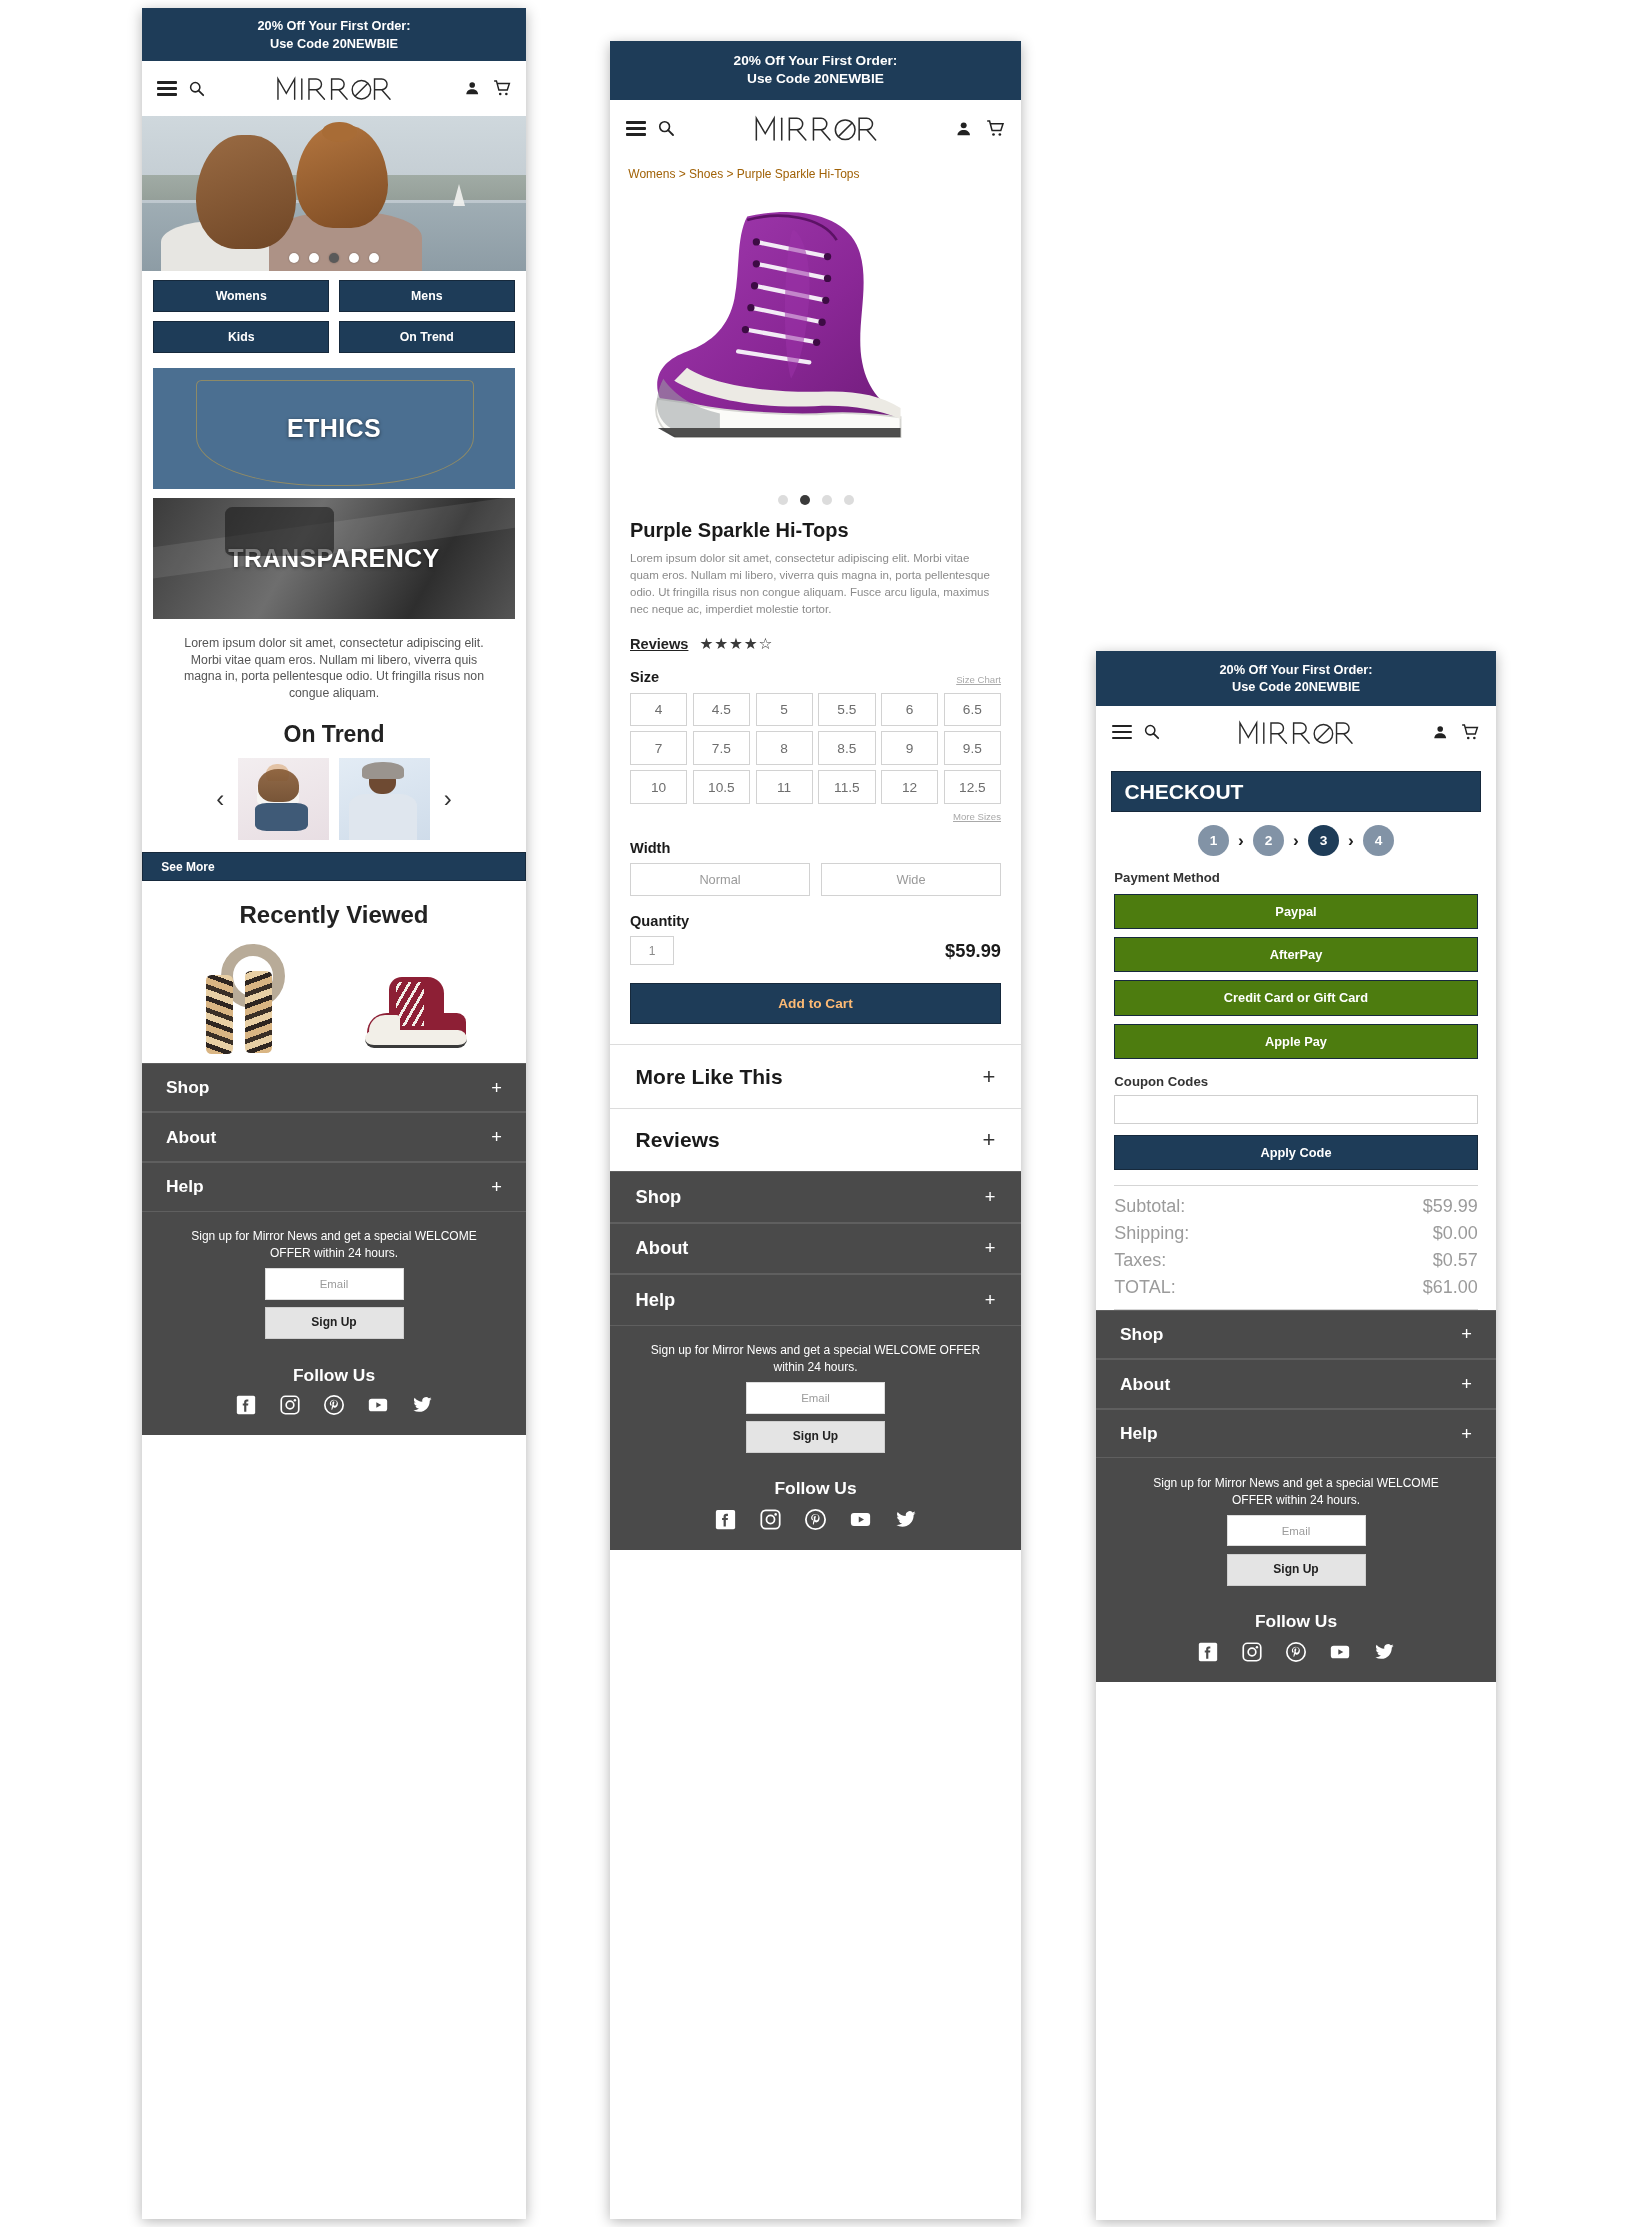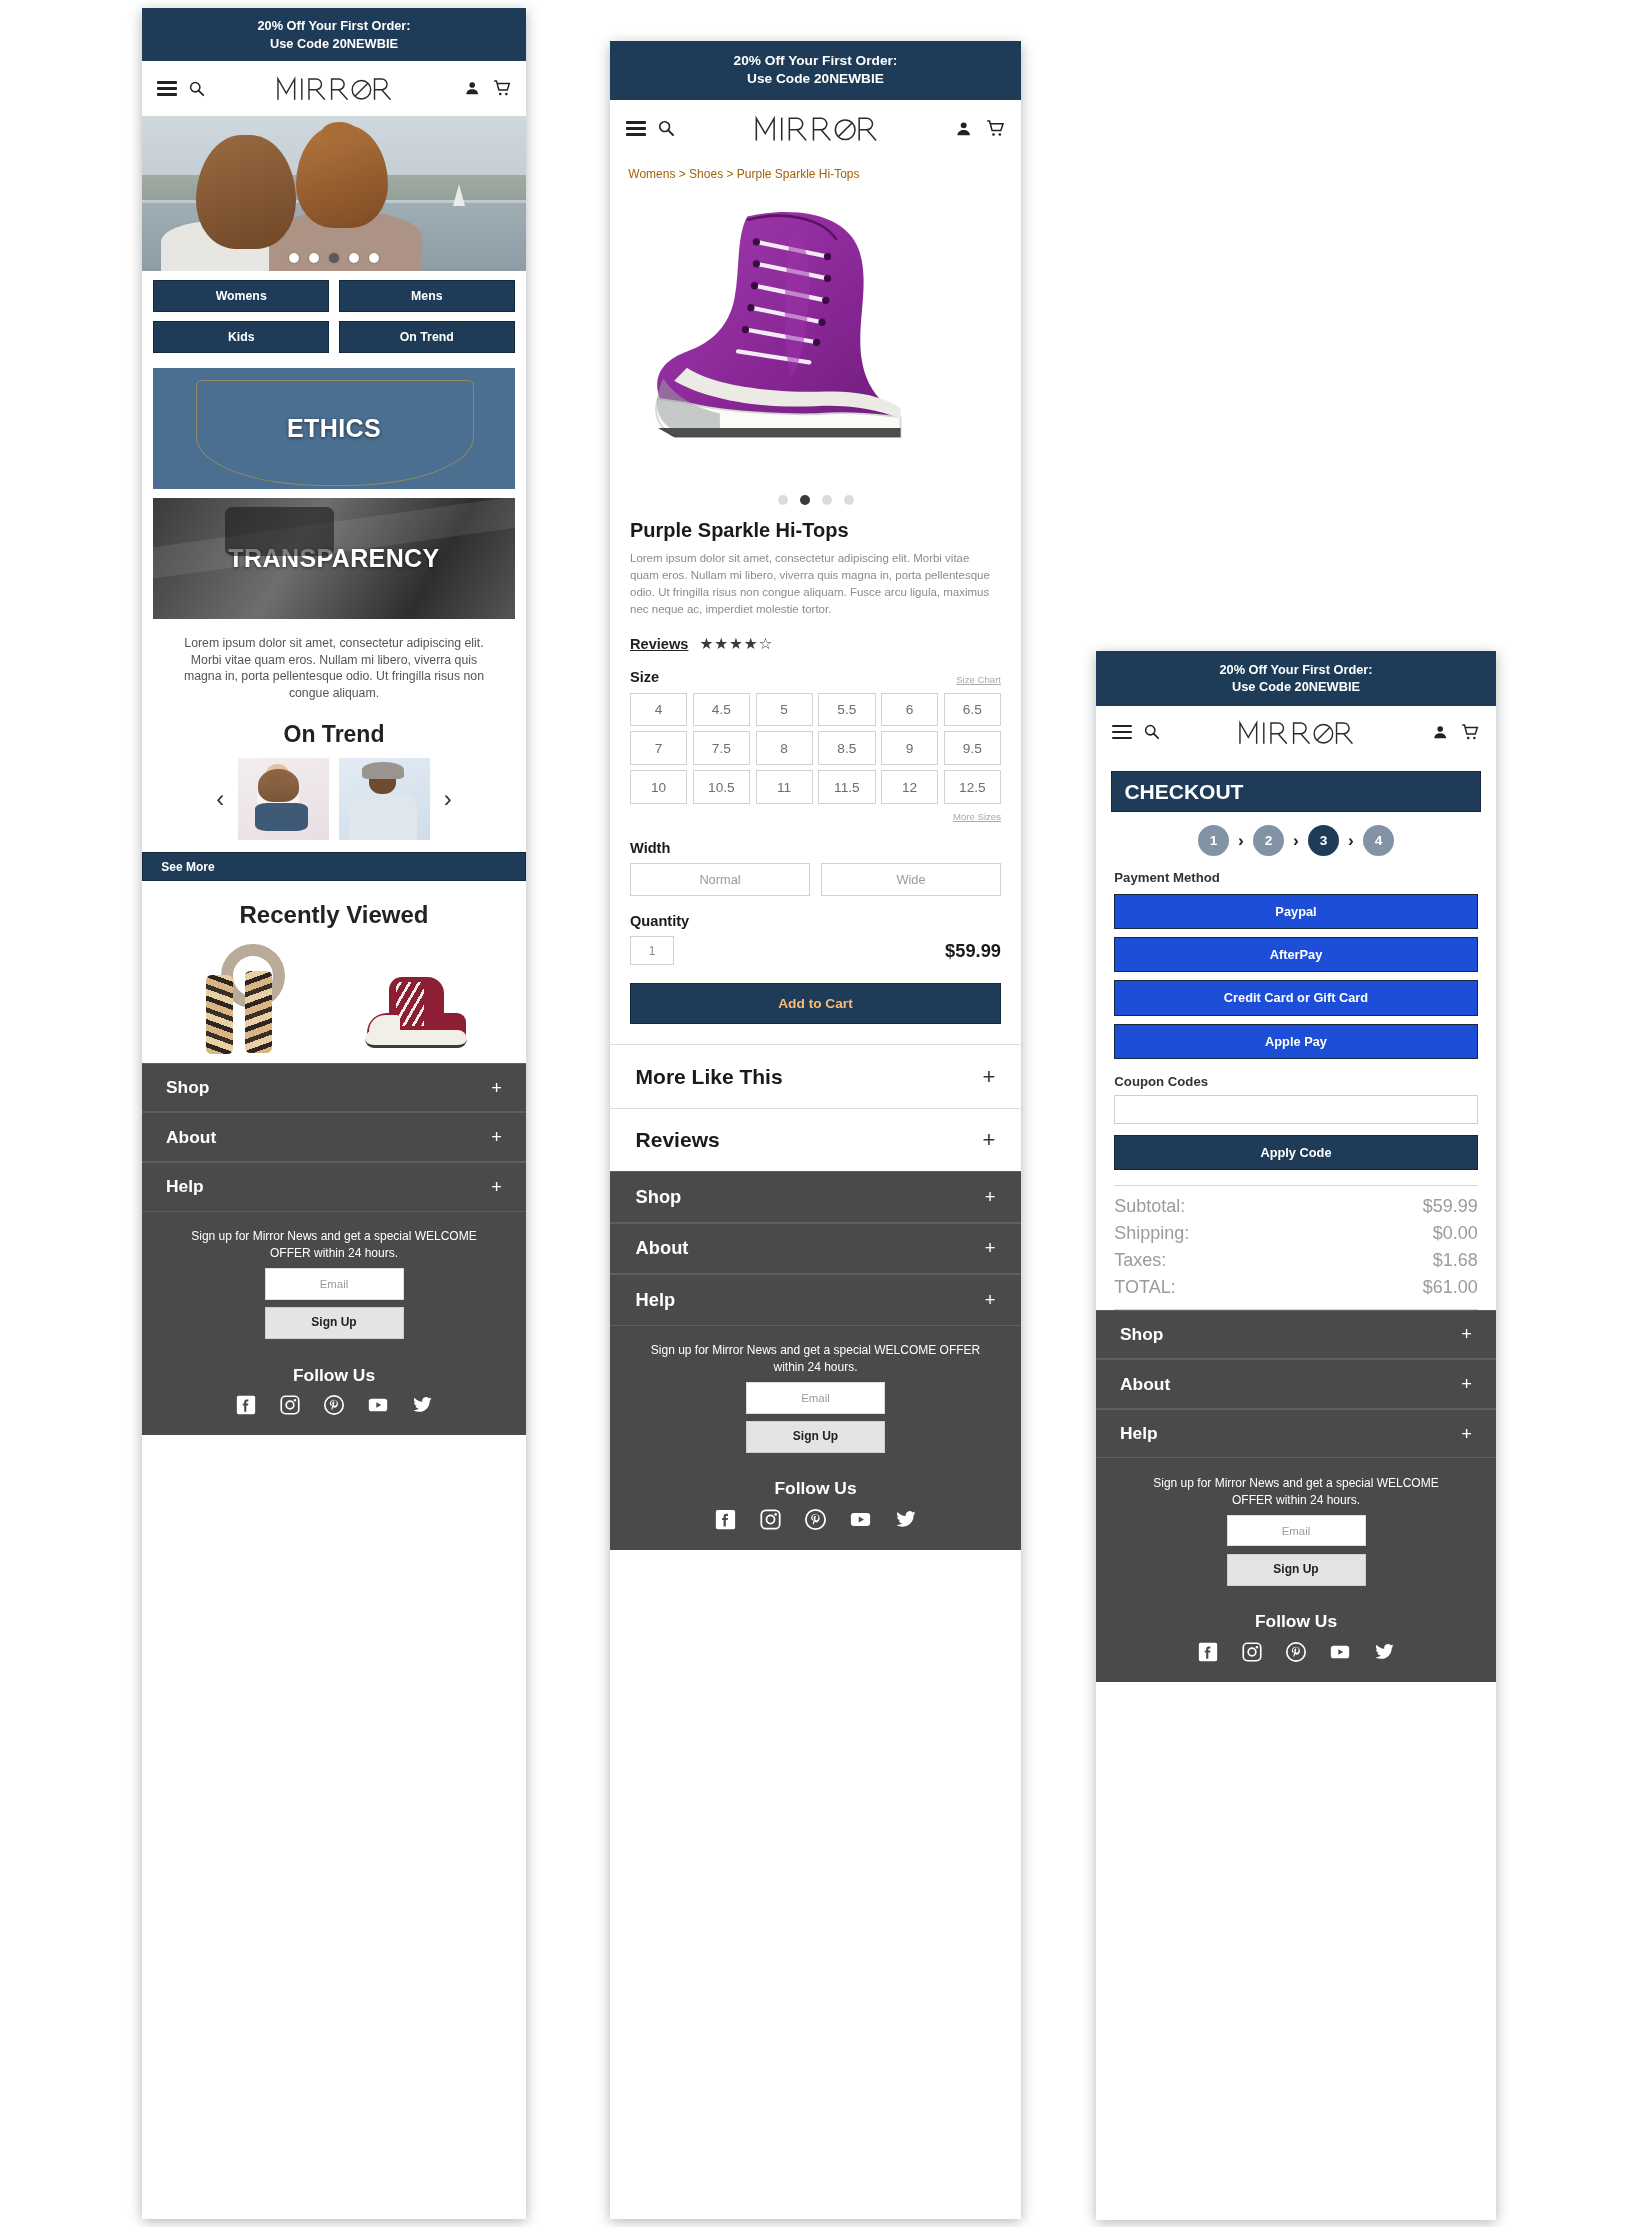--- a/index.html
+++ b/index.html
@@ -134,21 +134,21 @@
   .acc b{font-size:21px;font-weight:bold;color:#1a1a1a;}
   .acc em{font-style:normal;font-size:22px;color:#333;}
 
   
   .cohead{margin:12.8px 14.6px 0;background:#1e3c58;color:#fff;font-size:21px;font-weight:bold;padding:7.3px 12.8px;border:0.9px solid #16293c;}
   .steps{display:flex;align-items:center;justify-content:center;gap:9.1px;padding:12.8px 0 3.7px;}
   .step{width:31px;height:31px;border-radius:50%;background:#8293a6;color:#fff;font-size:13.7px;font-weight:bold;display:flex;align-items:center;justify-content:center;}
   .step.on{background:#1e3c58;}
   .chev{font-size:17.4px;color:#222;font-weight:bold;}
   .pmlbl{padding:11px 18.3px 0;font-size:13.2px;font-weight:bold;color:#333;}
-  .pmbtn{display:block;margin:8.2px 18.3px 0;background:#1d4ed8;color:#fff;border:0.9px solid #16293c;text-align:center;font-size:12.8px;font-weight:bold;padding:9.1px 0;}
+  .pmbtn{display:block;margin:8.2px 18.3px 0;background:#4d7c0f;color:#fff;border:0.9px solid #16293c;text-align:center;font-size:12.8px;font-weight:bold;padding:9.1px 0;}
   .cpin{display:block;margin:6.4px 18.3px 0;height:27.4px;border:0.9px solid #cfcfcf;background:#fff;}
   .applyb{display:block;margin:11px 18.3px 0;background:#1e3c58;color:#fff;border:0.9px solid #16293c;text-align:center;font-size:12.8px;font-weight:bold;padding:9.1px 0;}
   .sumbox{margin:14.6px 18.3px 0;border-top:1.8px solid #d5d5d5;border-bottom:1.8px solid #d5d5d5;padding:7.3px 0;}
   .sumrow{display:flex;justify-content:space-between;font-size:18px;color:#9b9b9b;line-height:1.5;}
   .keepshop{text-align:center;padding:12.8px 0 14.6px;font-size:13.2px;font-weight:bold;color:#333;text-decoration:underline;}
 </style>
 </head>
 <body>
 
 <div class="stage">
@@ -619,21 +619,21 @@
       <div class="sumrow">
         <span>Subtotal:</span>
         <span>$59.99</span>
       </div>
       <div class="sumrow">
         <span>Shipping:</span>
         <span>$0.00</span>
       </div>
       <div class="sumrow">
         <span>Taxes:</span>
-        <span>$1.68</span>
+        <span>$0.57</span>
       </div>
       <div class="sumrow">
         <span>TOTAL:</span>
         <span>$61.00</span>
       </div>
     </div>
 
 
     <div class="foot">
       <div class="facc">

